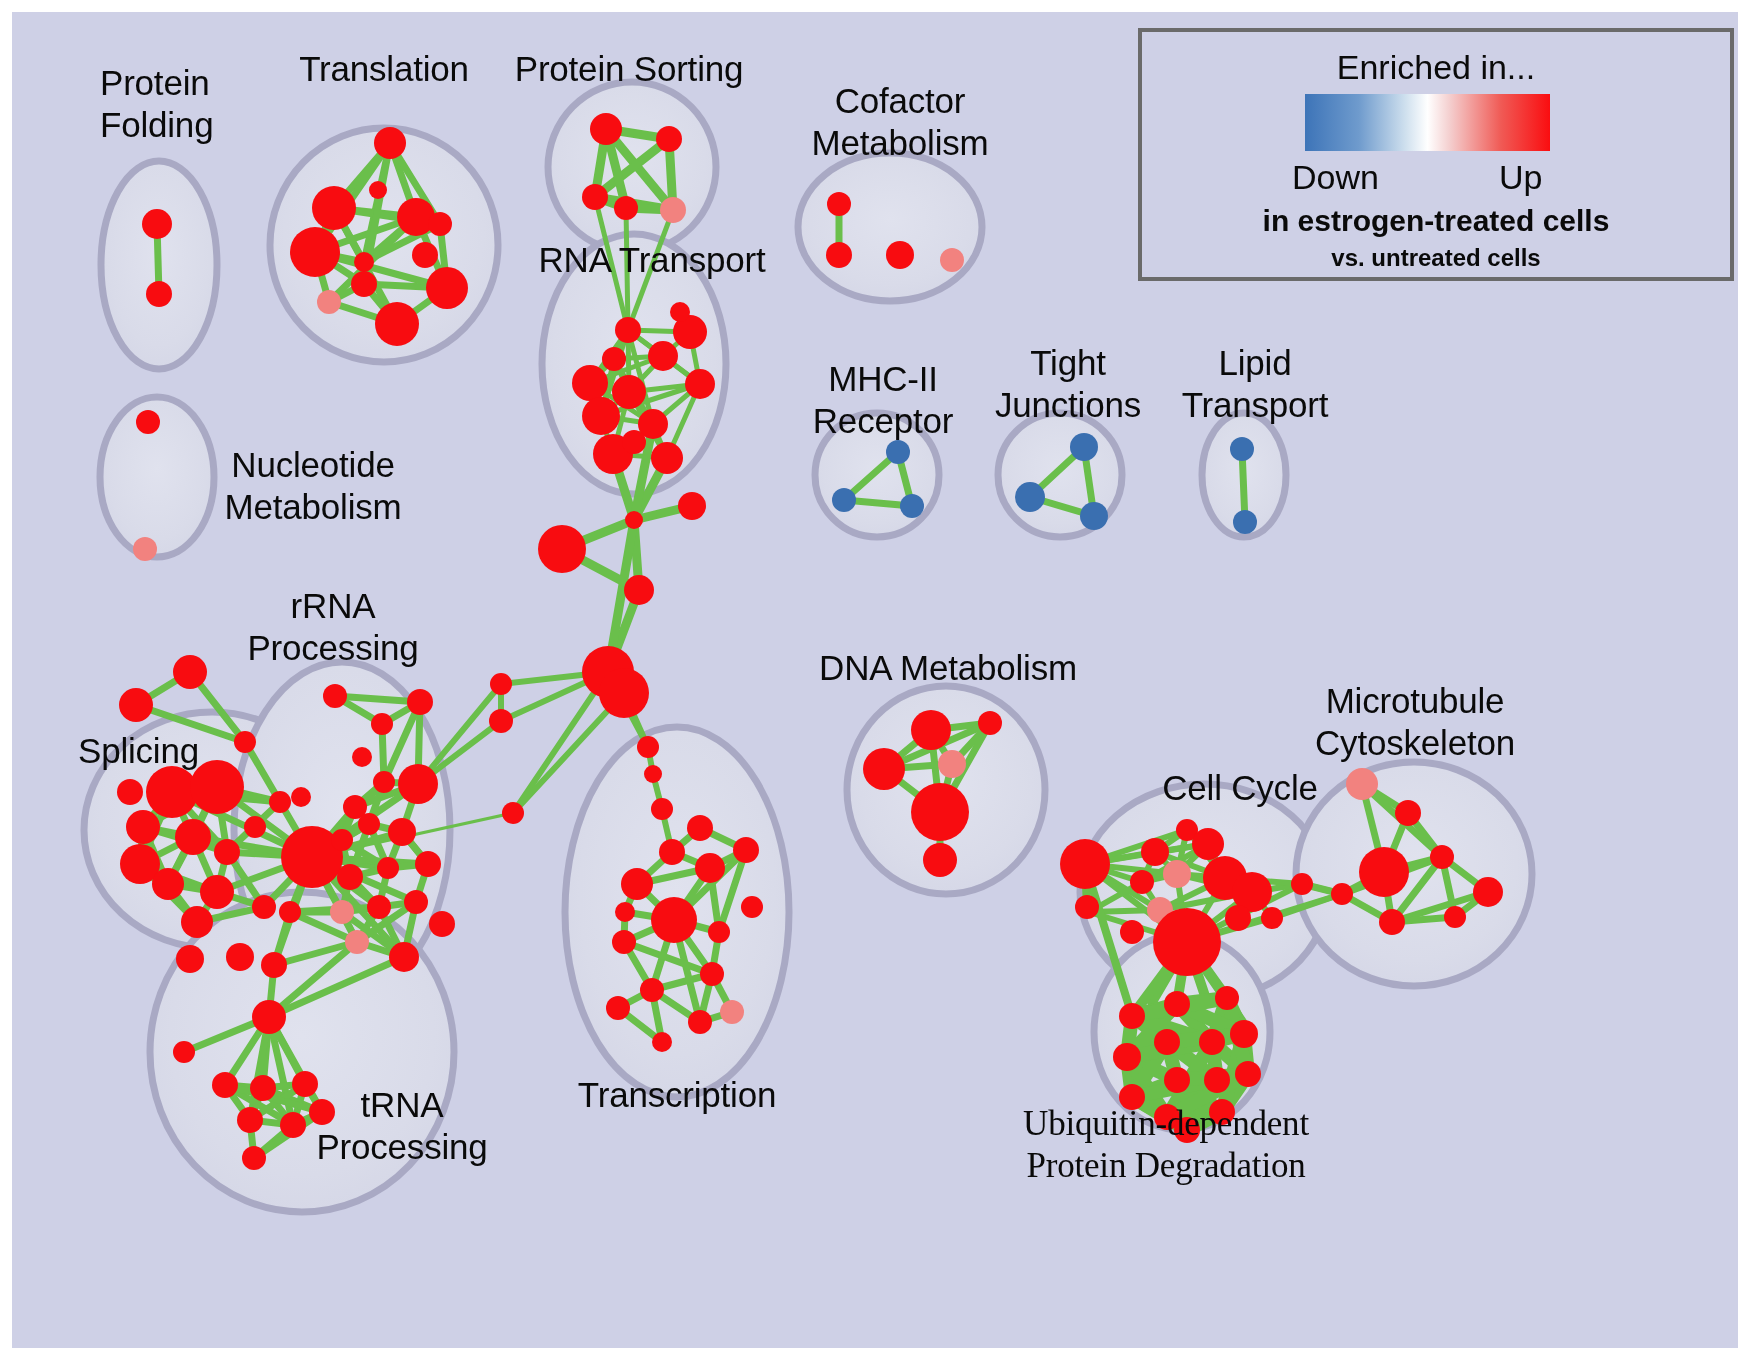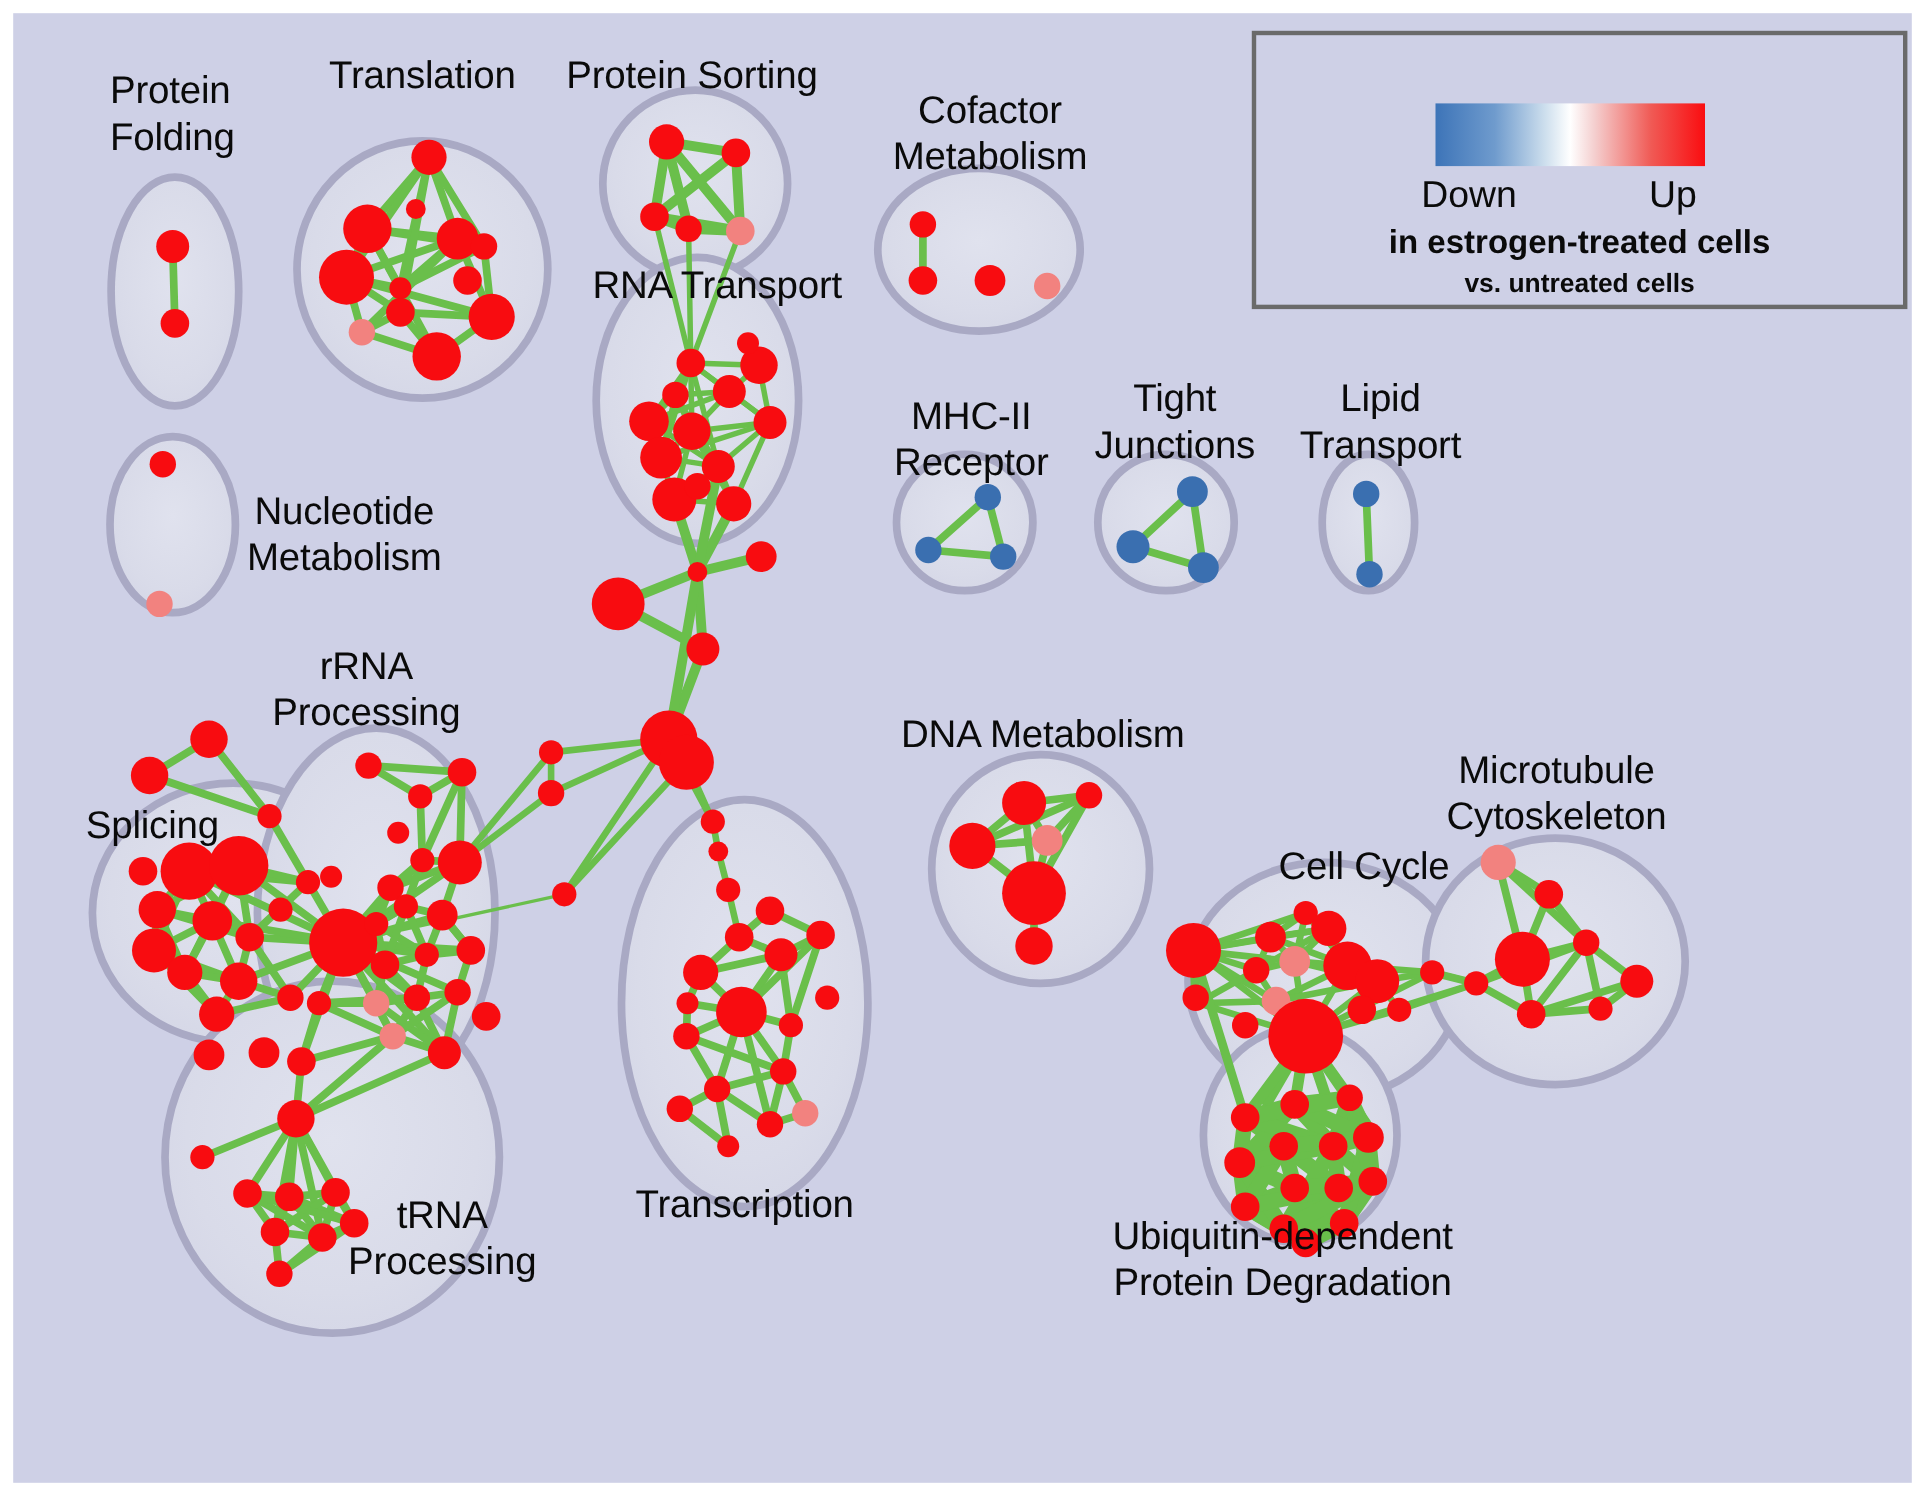--- a/index.html
+++ b/index.html
@@ -742,23 +742,24 @@
     <div class="lbl ctr" style="left:936px;top:635px;"><span>DNA Metabolism</span></div>
 
     <div class="lbl ctr" style="left:1403px;top:668px;text-align:center;"><span>Microtubule</span><br><span>Cytoskeleton</span></div>
 
     <div class="lbl ctr" style="left:1180px;top:755px;margin-left:48px;"><span>Cell Cycle</span></div>
 
     <div class="lbl ctr" style="left:665px;top:1062px;"><span>Transcription</span></div>
 
     <div class="lbl ctr" style="left:390px;top:1072px;text-align:center;"><span>tRNA</span><br><span>Processing</span></div>
 
-    <div class="lbl ctr" style="left:1154px;top:1091px;"><span>Ubiquitin-dependent</span><br><span>Protein Degradation</span></div>
+    <div class="lbl ctr" style="left:1154px;top:1091px;font-family:Liberation Serif, serif;"><span>Ubiquitin-dependent</span><br><span>Protein Degradation</span></div>
 
     <div id="legend">
+      <div class="ltitle">Enriched in...</div>
       <div class="bar"></div>
       <div class="down">Down</div>
       <div class="up">Up</div>
       <div class="sub1">in estrogen-treated cells</div>
       <div class="sub2">vs. untreated cells</div>
     </div>
 
   </div>
 </div>
 

